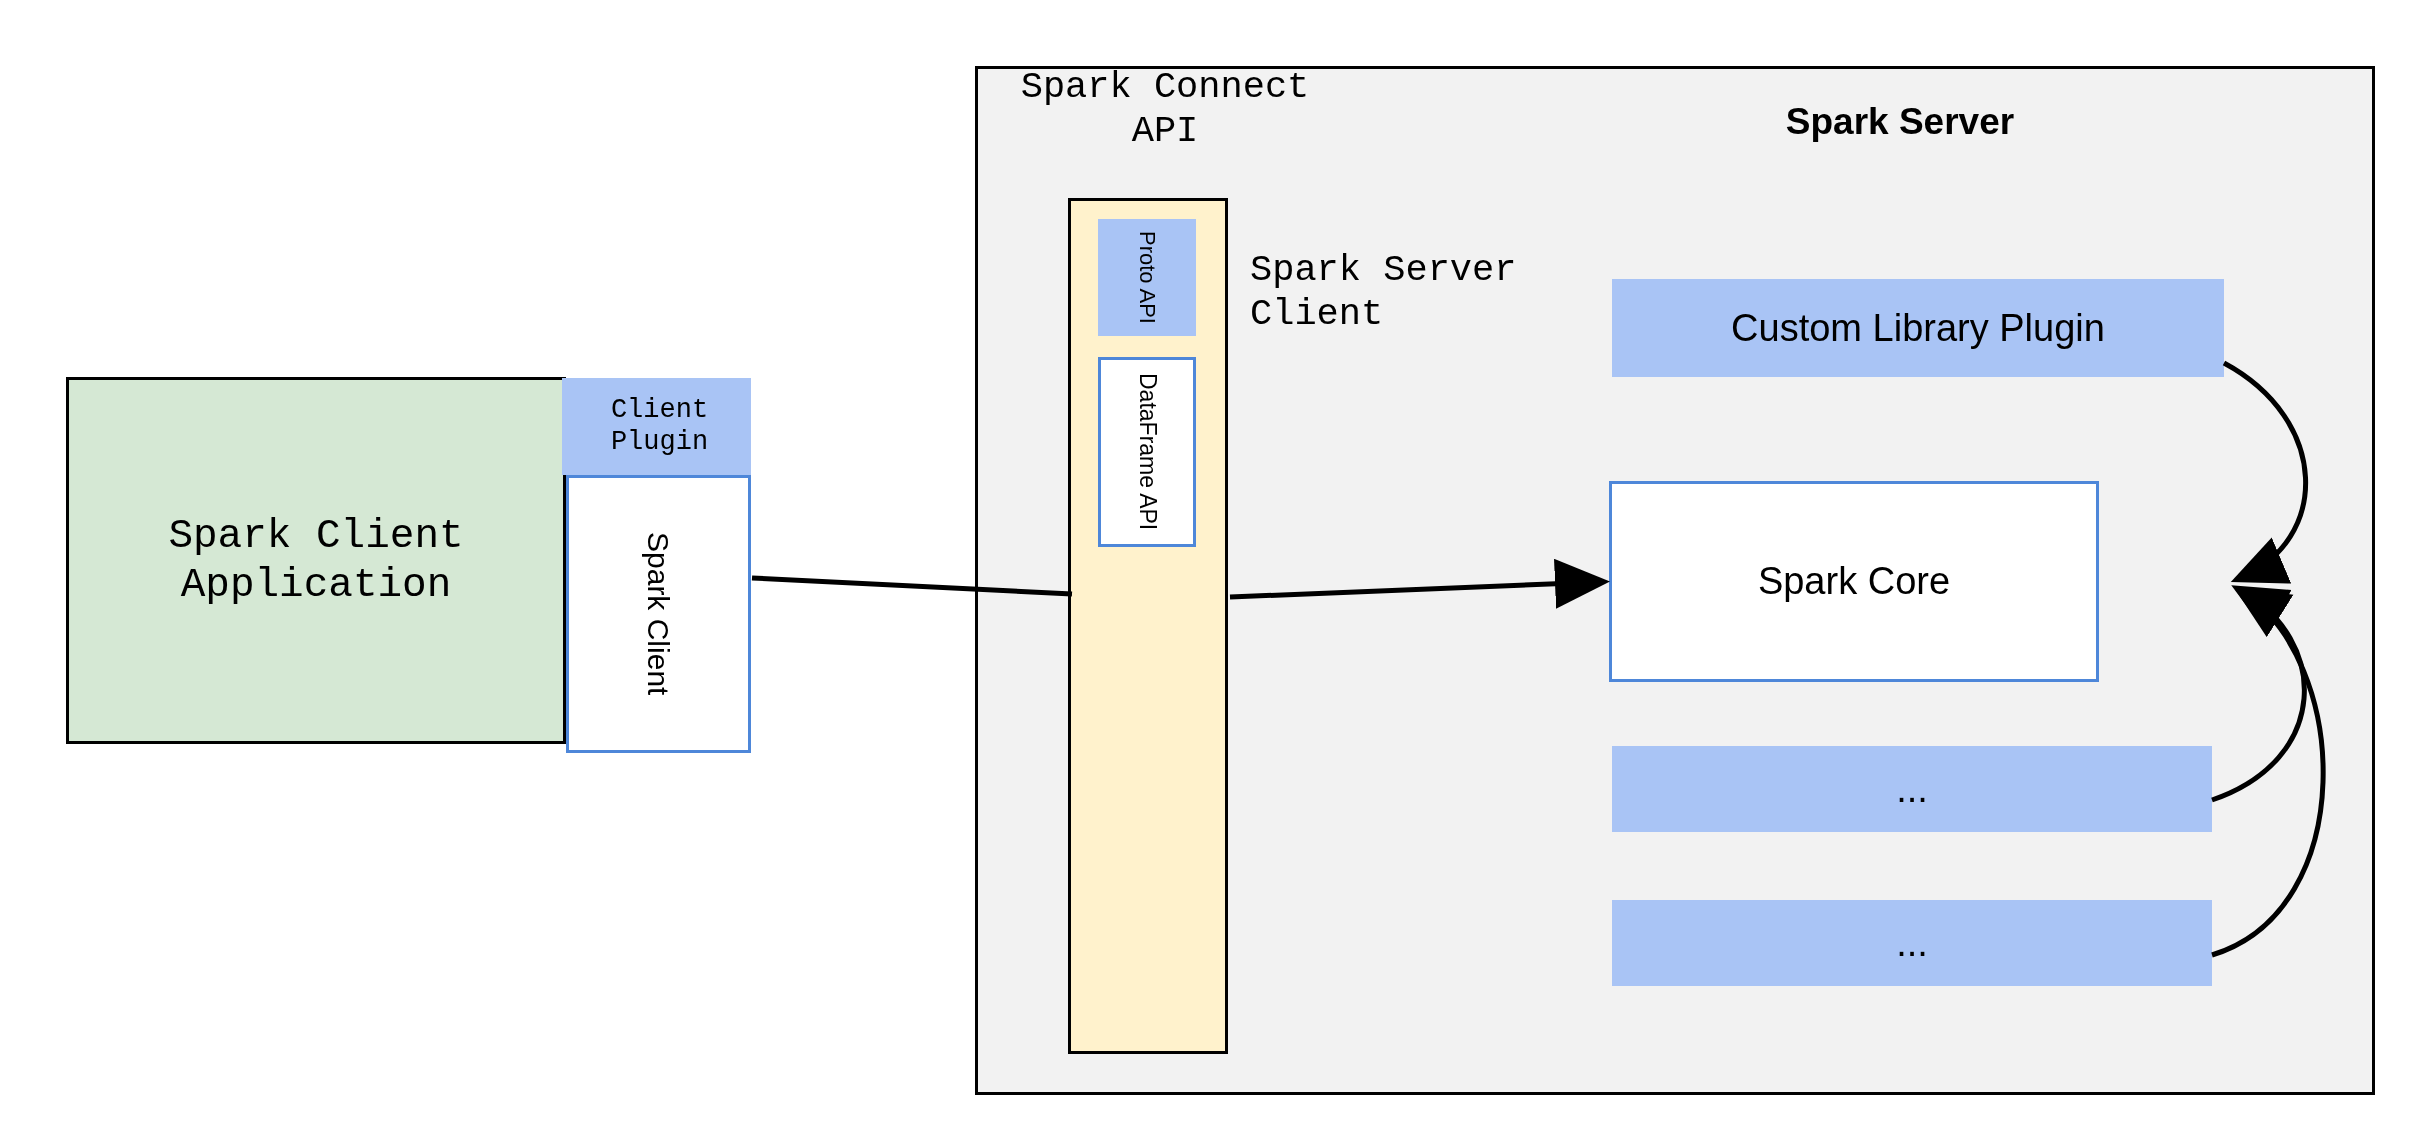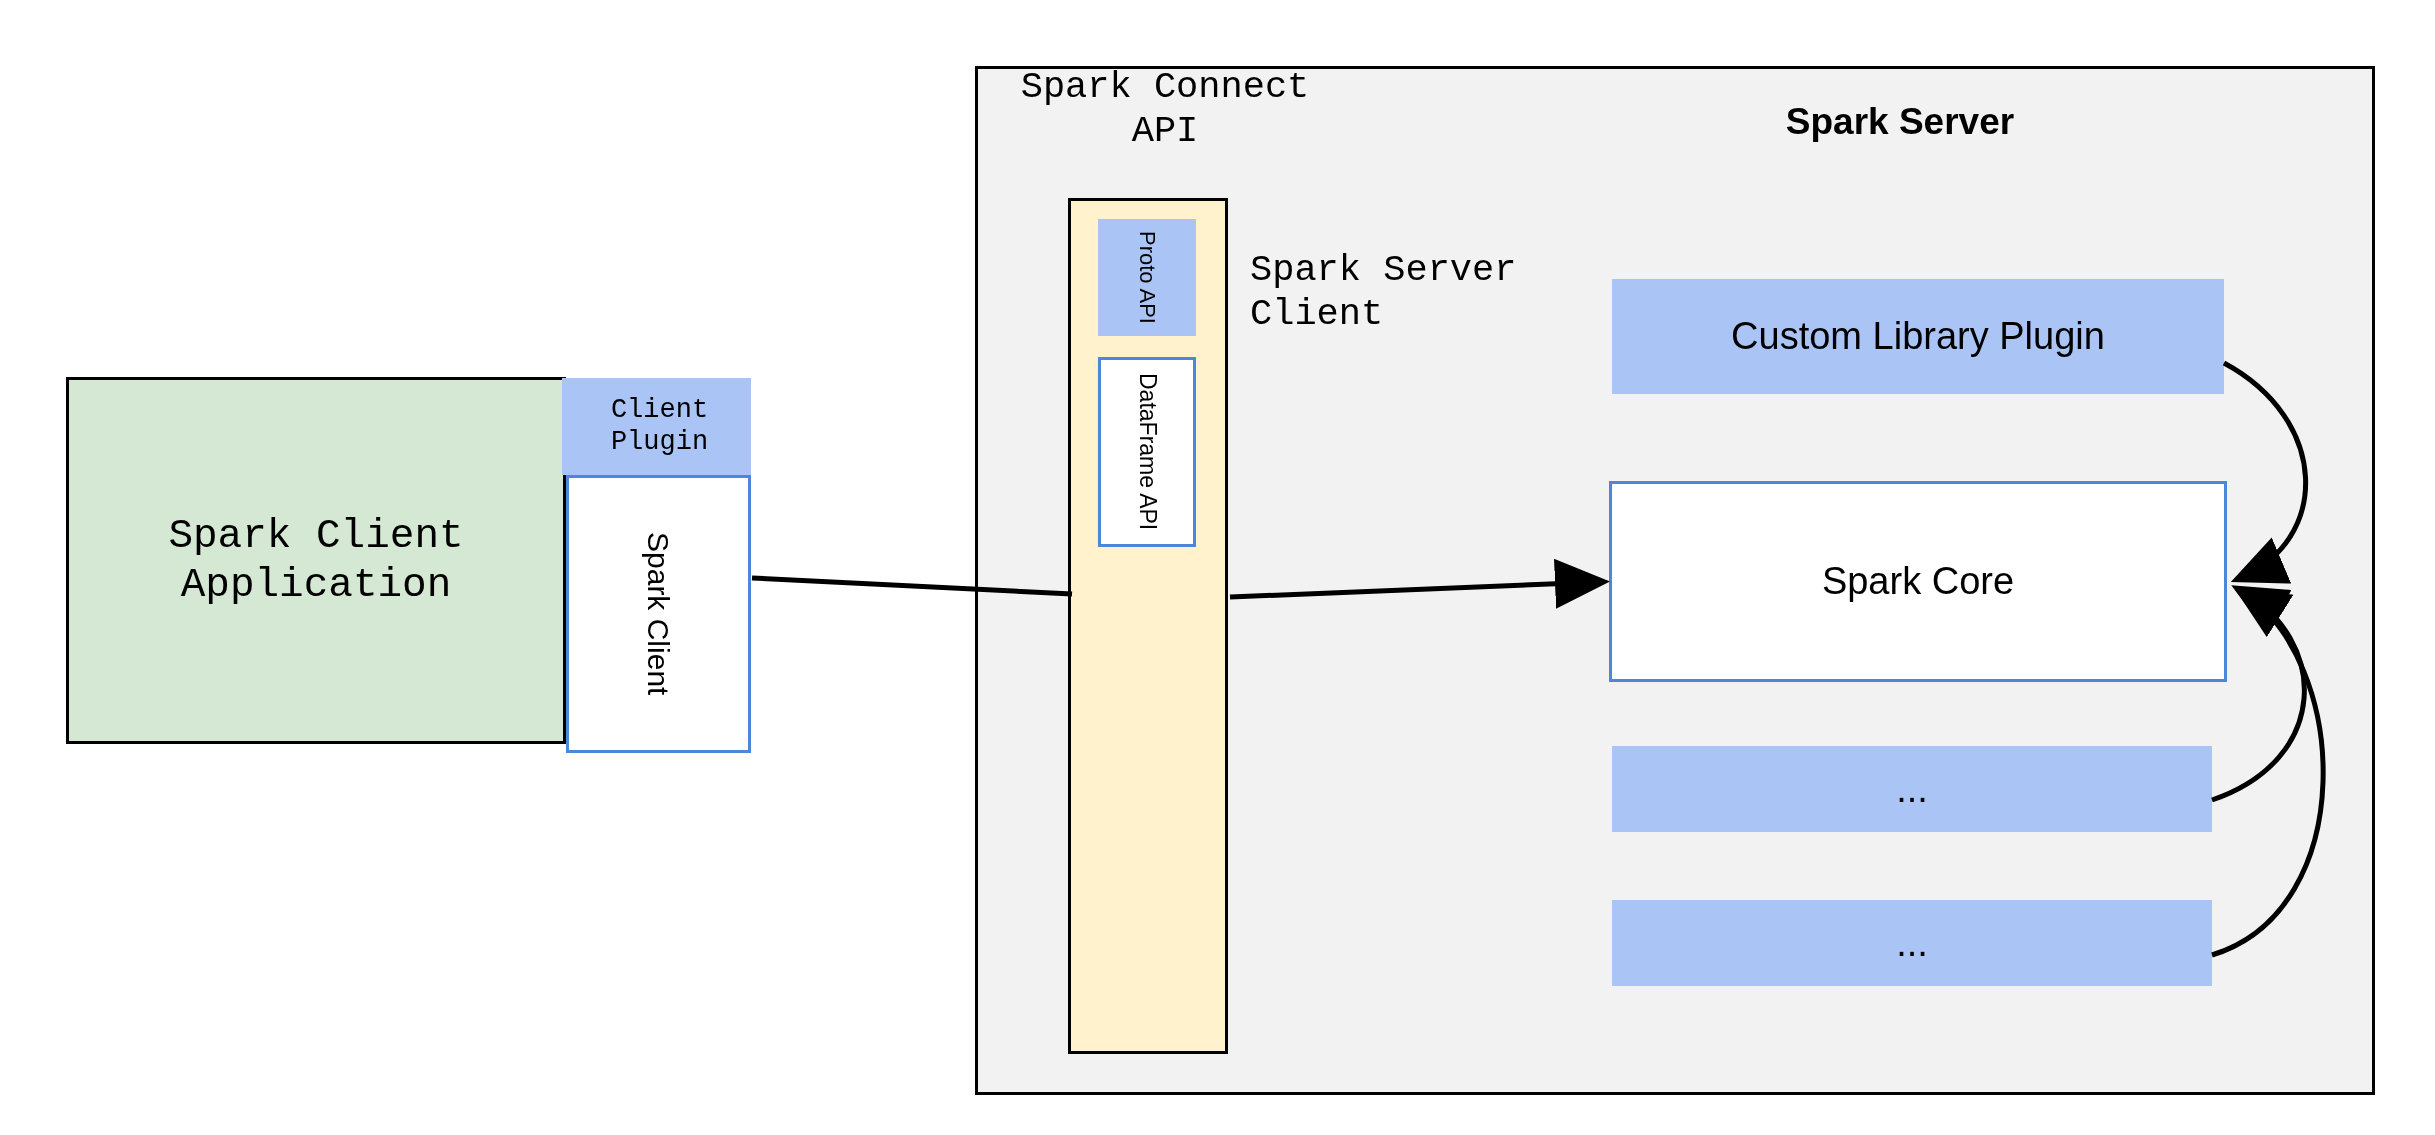--- a/index.html
+++ b/index.html
@@ -120,28 +120,28 @@
     height: 190px;
     background: #ffffff;
     border: 3px solid #4e87d9;
   }
 
   
   #custom-library-plugin {
     left: 1612px;
     top: 279px;
     width: 612px;
-    height: 115px;
+    height: 98px;
     background: #a9c4f5;
     font-size: 38px;
   }
   #spark-core {
     left: 1609px;
     top: 481px;
-    width: 618px;
+    width: 490px;
     height: 201px;
     background: #ffffff;
     border: 3px solid #4e87d9;
     font-size: 38px;
   }
   #ellipsis-one {
     left: 1612px;
     top: 746px;
     width: 600px;
     height: 86px;

